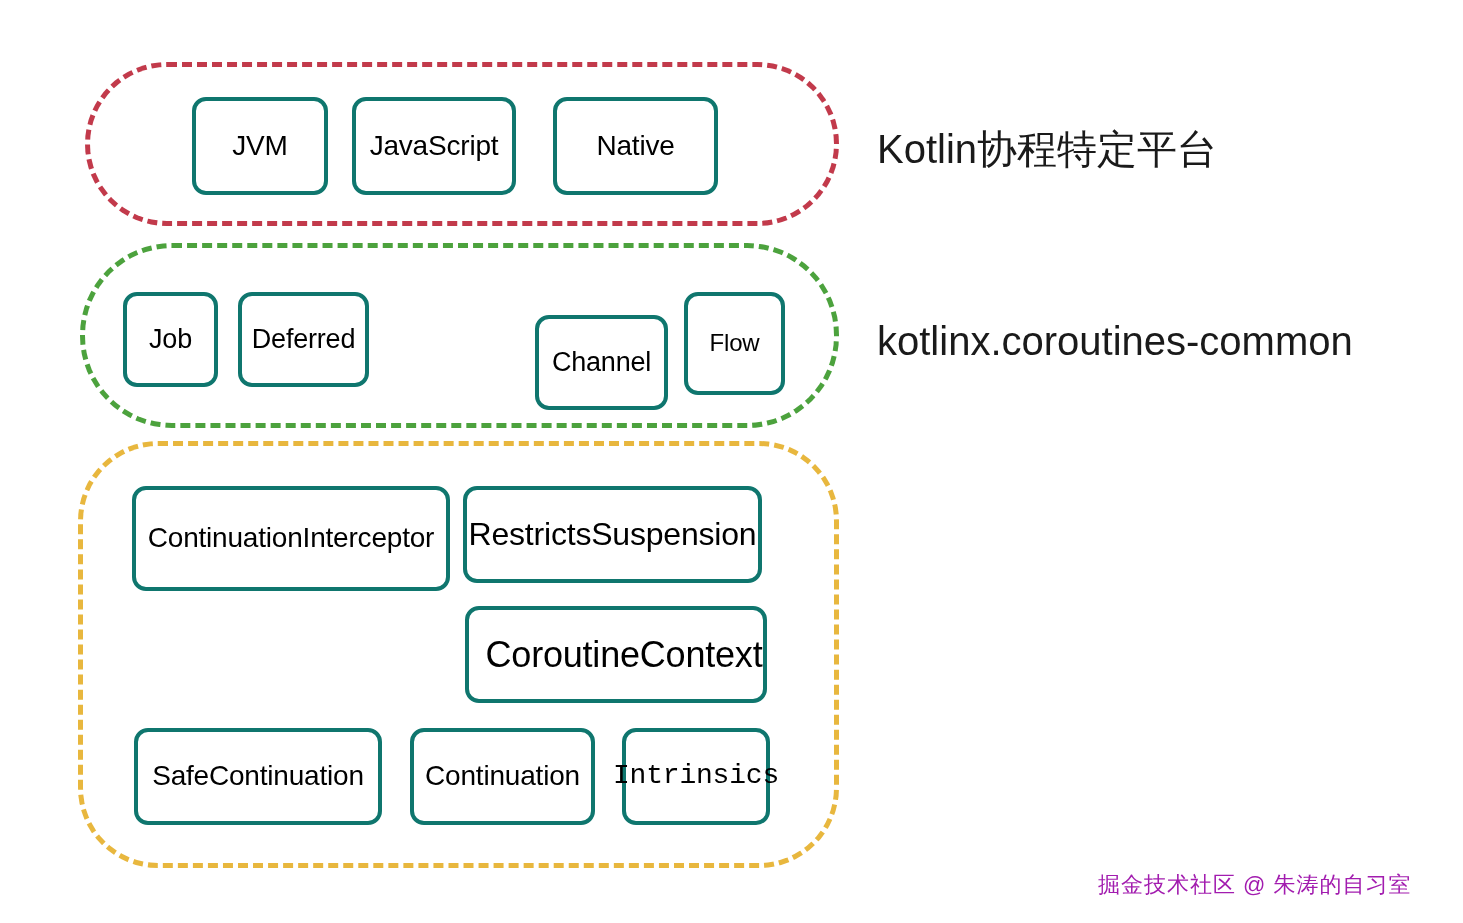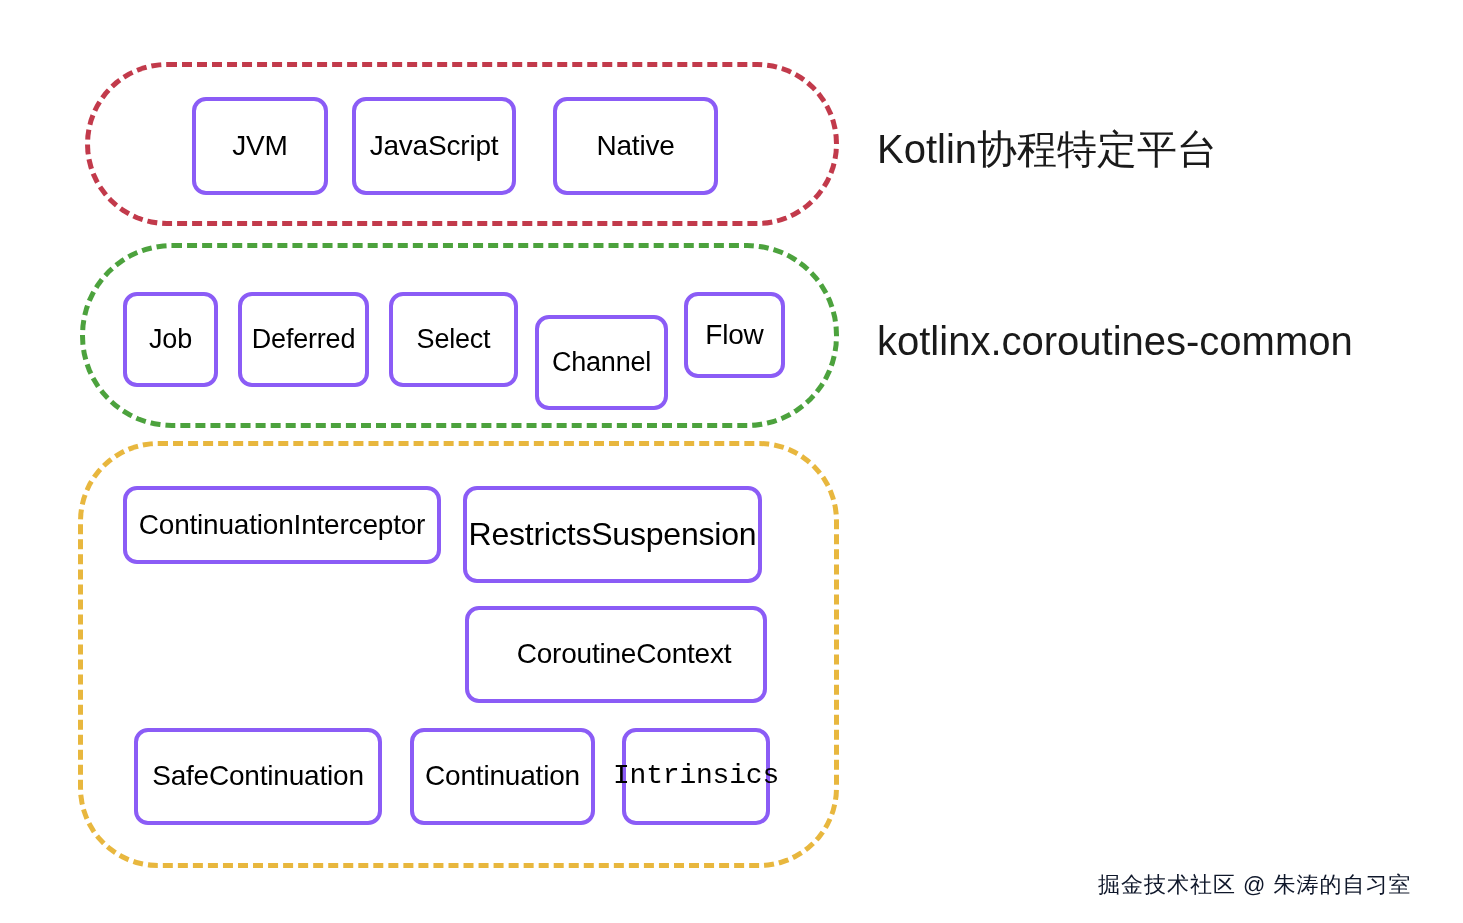--- a/index.html
+++ b/index.html
@@ -26,21 +26,21 @@
     background: transparent;
   }
   .group.g-red    { border-color: #C23A4B; }
   .group.g-green  { border-color: #4CA23D; }
   .group.g-yellow { border-color: #E8B73E; }
 
   
   .node {
     position: absolute;
     box-sizing: border-box;
-    border: 4px solid #8b5cf6;
+    border: 4px solid #0f766e;
     border-radius: 14px;
     background: #ffffff;
     display: flex;
     align-items: center;
     justify-content: center;
     color: #000000;
     line-height: 1.1;
     text-align: center;
     white-space: nowrap;
     letter-spacing: -0.2px;
@@ -56,21 +56,21 @@
     color: #1a1a1a;
     font-size: 40px;
     line-height: 1.15;
     white-space: nowrap;
     letter-spacing: 0px;
   }
 
   
   .watermark {
     position: absolute;
-    color: #0f172a;
+    color: #a21caf;
     font-size: 22px;
     line-height: 1.2;
     white-space: nowrap;
     letter-spacing: 1px;
   }
 </style>
 </head>
 <body>
 
 <div id="canvas">
@@ -94,46 +94,43 @@
   <div class="group g-green" style="left:80px; top:243px; width:759px; height:185px; border-radius:92px;"></div>
 
   <div class="node" style="left:123px; top:292px; width:95px; height:95px; font-size:27px;">
     <span class="node-label">Job</span>
   </div>
 
   <div class="node" style="left:238px; top:292px; width:131px; height:95px; font-size:27px;">
     <span class="node-label">Deferred</span>
   </div>
 
-  <div class="node" style="left:389px; top:292px; width:129px; height:95px; font-size:27px;">
-    <span class="node-label">Select</span>
-  </div>
 
   <div class="node" style="left:535px; top:292px; width:133px; height:95px; font-size:27px;margin-top:23px;">
     <span class="node-label">Channel</span>
   </div>
 
-  <div class="node" style="left:684px; top:292px; width:101px; height:86px; font-size:28px;">
+  <div class="node" style="left:684px; top:292px; width:101px; height:103px; font-size:24px;">
     <span class="node-label">Flow</span>
   </div>
 
   <div class="caption" style="left:877px; top:318px;">kotlinx.coroutines-common</div>
 
   <div class="group g-yellow" style="left:78px; top:441px; width:761px; height:427px; border-radius:80px;"></div>
 
-  <div class="node" style="left:123px; top:486px; width:318px; height:78px; font-size:28px;align-items:center;">
+  <div class="node" style="left:132px; top:486px; width:318px; height:105px; font-size:28px;align-items:center;">
     <span class="node-label">ContinuationInterceptor</span>
   </div>
 
   <div class="node" style="left:463px; top:486px; width:299px; height:97px; font-size:32px;">
     <span class="node-label">RestrictsSuspension</span>
   </div>
 
 
-  <div class="node" style="left:465px; top:606px; width:302px; height:97px; font-size:28px;padding-left:16px;">
+  <div class="node" style="left:465px; top:606px; width:302px; height:97px; font-size:36px;padding-left:16px;">
     <span class="node-label">CoroutineContext</span>
   </div>
 
   <div class="node" style="left:134px; top:728px; width:248px; height:97px; font-size:28px;">
     <span class="node-label">SafeContinuation</span>
   </div>
 
   <div class="node" style="left:410px; top:728px; width:185px; height:97px; font-size:28px;">
     <span class="node-label">Continuation</span>
   </div>

